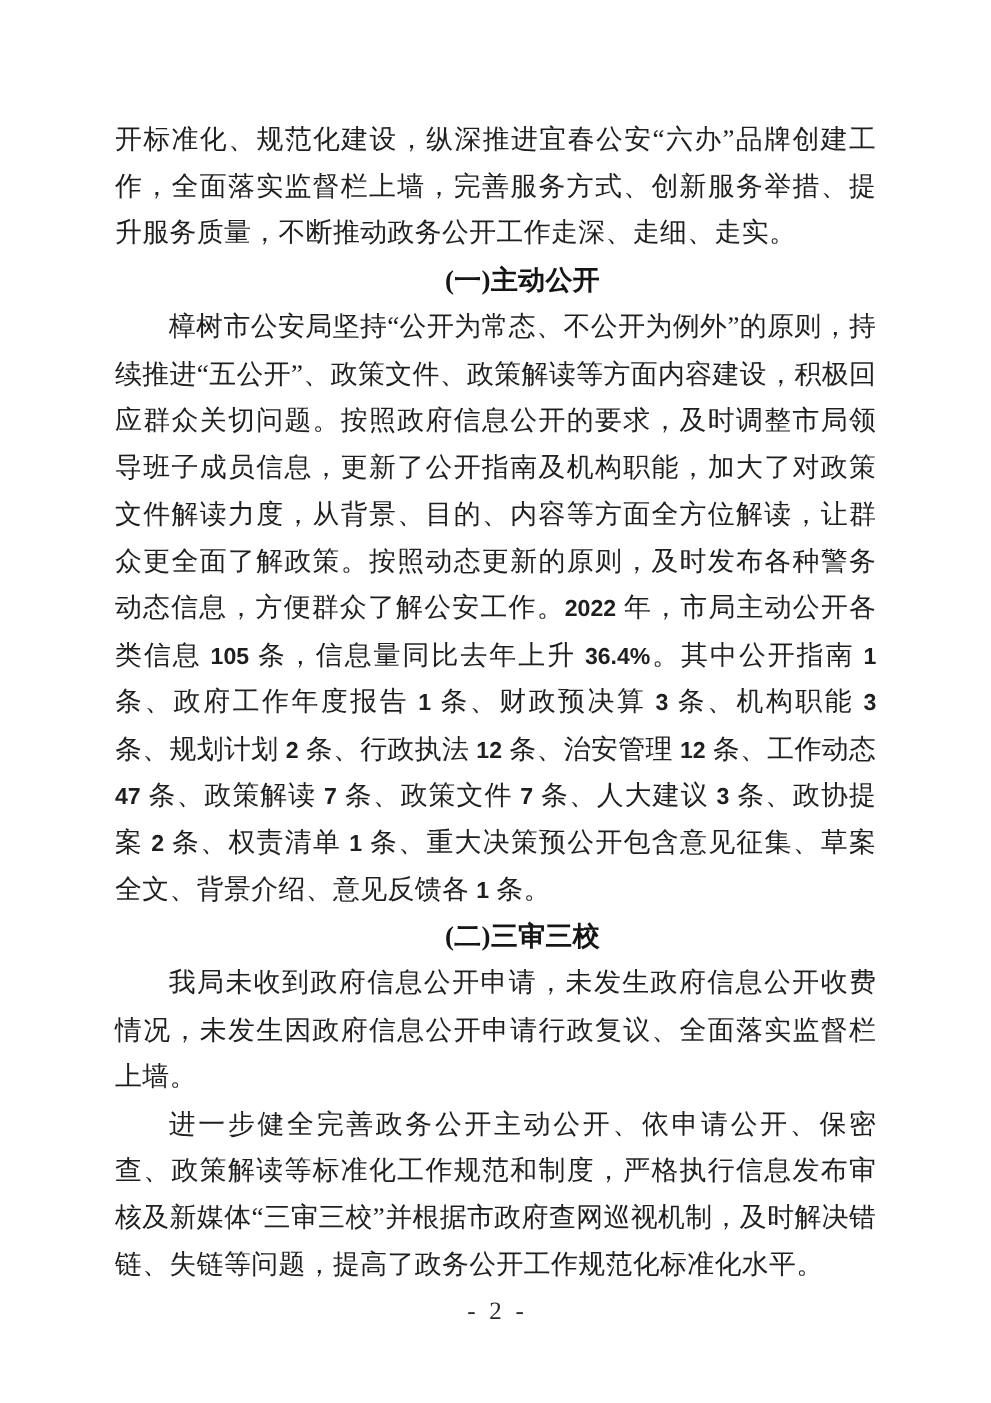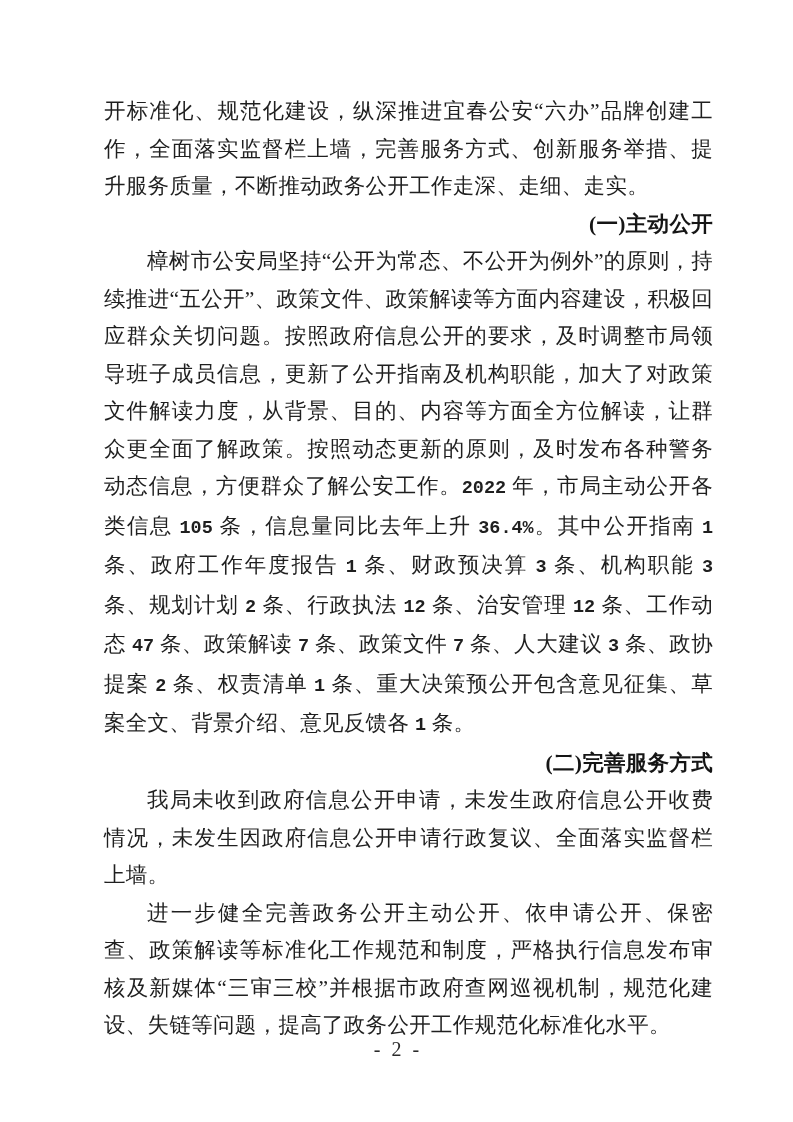--- a/index.html
+++ b/index.html
@@ -11,42 +11,42 @@
     position: relative;
     width: 793px;
     height: 1122px;
     background: #ffffff;
     overflow: hidden;
     font-family: "Liberation Serif", "DejaVu Serif", serif;
     color: #1f1f1f;
   }
   .content {
     position: absolute;
-    left: 104px;
+    left: 92px;
     top: 93px;
     width: 609px;
   }
   .content p {
     margin: 0;
     font-size: 21.5px;
     line-height: 37.5px;
     text-align: justify;
     text-indent: 2em;
     letter-spacing: 0.3px;
   }
   .content p.no-indent {
     text-indent: 0;
   }
   .content p.heading {
     font-weight: bold;
-    text-align: right;
+    text-align: center;
     color: #151515;
   }
   .num {
-    font-family: Liberation Mono, monospace;
+    font-family: Liberation Sans, sans-serif;
     font-weight: 600;
     font-size: 0.86em;
     letter-spacing: 0;
   }
   .page-number {
     position: absolute;
     top: 1038px;
     left: 0;
     width: 100%;
     text-align: center;
@@ -56,18 +56,18 @@
   }
 </style>
 </head>
 <body>
 
 <div class="page" style="background: rgb(255, 255, 255); color: rgb(31, 31, 31);">
   <div class="content">
       <p class="no-indent">开标准化、规范化建设，纵深推进宜春公安“六办”品牌创建工作，全面落实监督栏上墙，完善服务方式、创新服务举措、提升服务质量，不断推动政务公开工作走深、走细、走实。</p>
       <p class="heading">(一)主动公开</p>
       <p class="body-para">樟树市公安局坚持“公开为常态、不公开为例外”的原则，持续推进“五公开”、政策文件、政策解读等方面内容建设，积极回应群众关切问题。按照政府信息公开的要求，及时调整市局领导班子成员信息，更新了公开指南及机构职能，加大了对政策文件解读力度，从背景、目的、内容等方面全方位解读，让群众更全面了解政策。按照动态更新的原则，及时发布各种警务动态信息，方便群众了解公安工作。<span class="num">2022</span> 年，市局主动公开各类信息 <span class="num">105</span> 条，信息量同比去年上升 <span class="num">36.4%</span>。其中公开指南 <span class="num">1</span> 条、政府工作年度报告 <span class="num">1</span> 条、财政预决算 <span class="num">3</span> 条、机构职能 <span class="num">3</span> 条、规划计划 <span class="num">2</span> 条、行政执法 <span class="num">12</span> 条、治安管理 <span class="num">12</span> 条、工作动态 <span class="num">47</span> 条、政策解读 <span class="num">7</span> 条、政策文件 <span class="num">7</span> 条、人大建议 <span class="num">3</span> 条、政协提案 <span class="num">2</span> 条、权责清单 <span class="num">1</span> 条、重大决策预公开包含意见征集、草案全文、背景介绍、意见反馈各 <span class="num">1</span> 条。</p>
-      <p class="heading">(二)完善服务方式</p>
+      <p class="heading">(二)三审三校</p>
       <p class="body-para">我局未收到政府信息公开申请，未发生政府信息公开收费情况，未发生因政府信息公开申请行政复议、全面落实监督栏上墙。</p>
-      <p class="body-para">进一步健全完善政务公开主动公开、依申请公开、保密查、政策解读等标准化工作规范和制度，严格执行信息发布审核及新媒体“三审三校”并根据市政府查网巡视机制，规范化建设、失链等问题，提高了政务公开工作规范化标准化水平。</p>
+      <p class="body-para">进一步健全完善政务公开主动公开、依申请公开、保密查、政策解读等标准化工作规范和制度，严格执行信息发布审核及新媒体“三审三校”并根据市政府查网巡视机制，及时解决错链、失链等问题，提高了政务公开工作规范化标准化水平。</p>
     </div>
   <div class="page-number">- 2 -</div>
 </div>
 
 </body></html>

